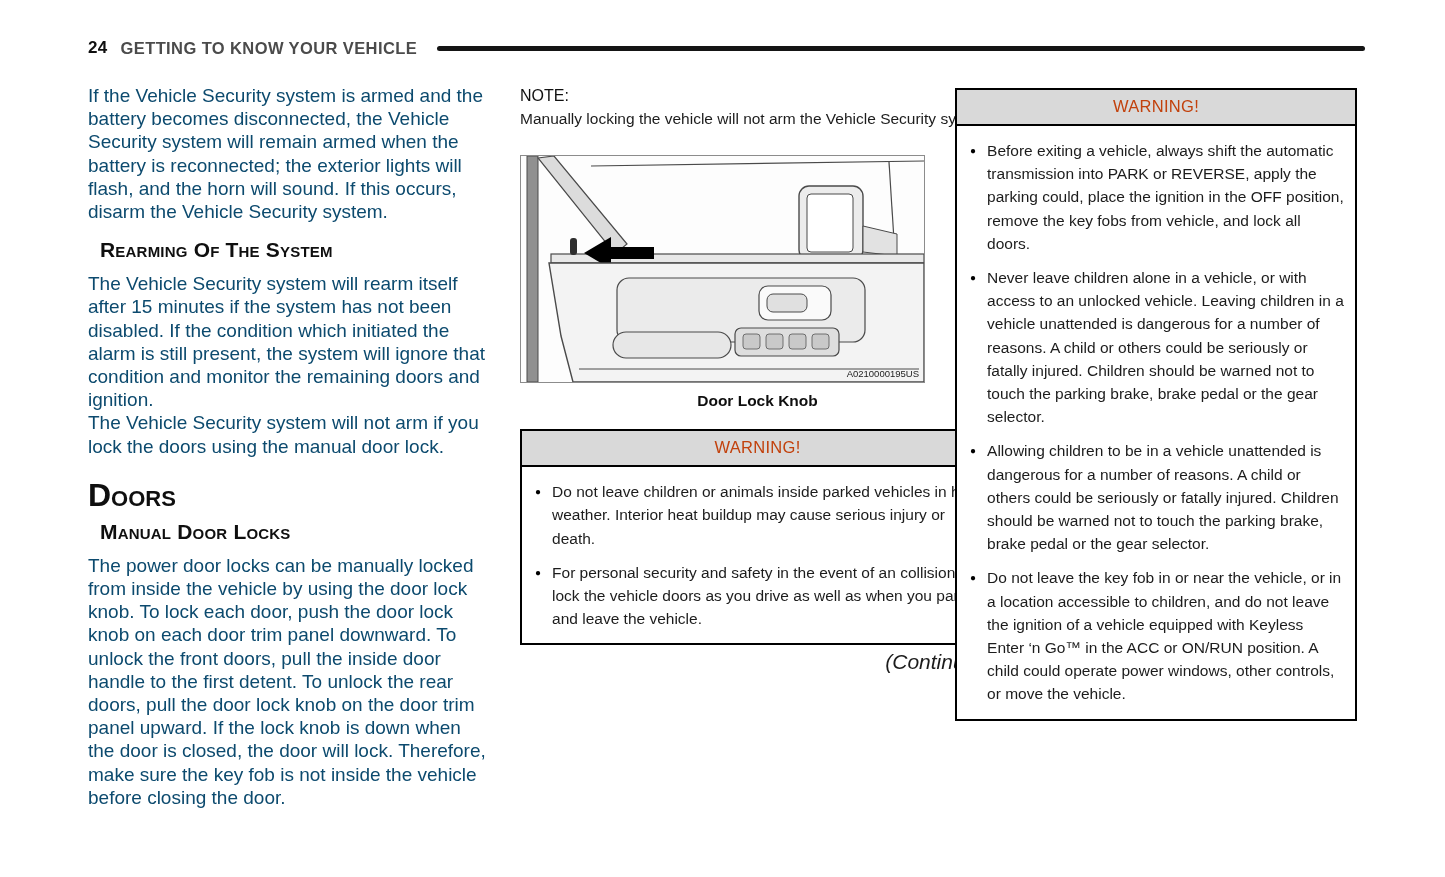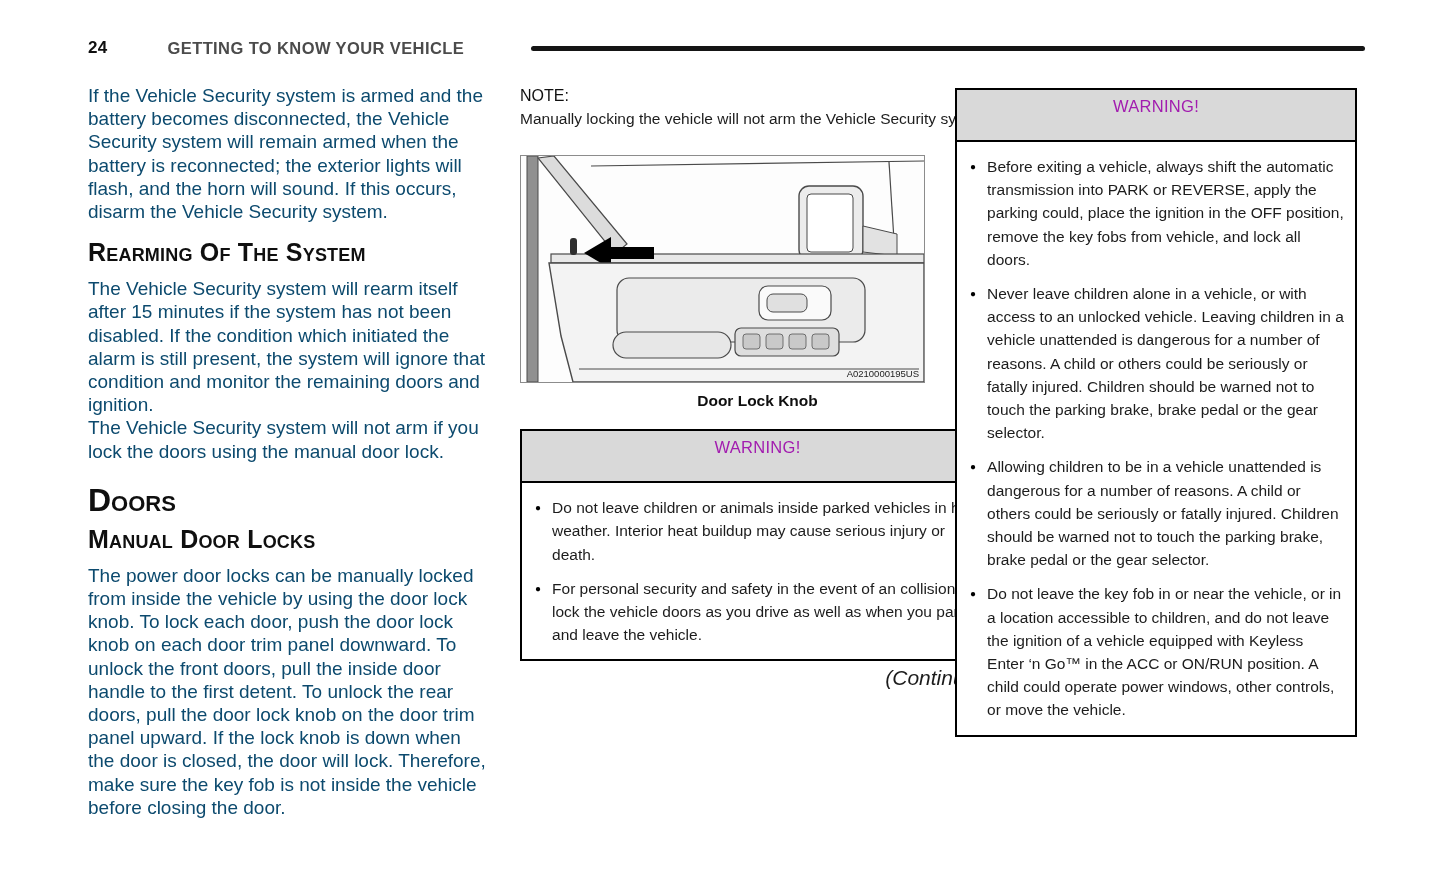--- a/index.html
+++ b/index.html
@@ -4,36 +4,36 @@
 <style>
   * { margin:0; padding:0; box-sizing:border-box; }
   html,body { background:#ffffff; }
   body {
     width:1445px; height:877px; position:relative; overflow:hidden;
     font-family:"Liberation Sans", sans-serif; color:#1c1c1c;
   }
   .page { position:absolute; inset:0; background:#fff; }
 
   
-  .page-header { position:absolute; left:88px; top:38px; right:80px; display:flex; align-items:center;gap:47px; }
+  .page-header { position:absolute; left:88px; top:38px; right:80px; display:flex; align-items:center; }
   .page-number { font-weight:bold; font-size:17px; color:#0f0f0f; letter-spacing:0.3px; }
   .header-title { font-weight:bold; font-size:16.5px; color:#4b4b4b; letter-spacing:0.4px; margin-left:13px; white-space:nowrap;text-align:center; }
   .header-rule { flex:1; height:5px; background:#151515; border-radius:3px; margin-left:20px; }
 
   
   .col { position:absolute; }
   .col-left  { left:88px;  top:84px; width:402px; }
   .col-mid   { left:520px; top:84px; width:475px; }
   .col-right { left:955px; top:88px; width:402px; }
 
   p.body { font-size:19px; line-height:23.2px; color:#0c4a6e; }
 
   h2.section {
-    font-variant:small-caps; font-weight:bold; font-size:25px;
-    color:#0f0f0f; letter-spacing:0.2px; margin:15px 0 10px;
+    font-variant:small-caps; font-weight:bold; font-size:21px;
+    color:#0f0f0f; letter-spacing:0.2px; margin:15px 12px 10px;
   }
   h1.major {
     font-variant:small-caps; font-weight:bold; font-size:32px;
     color:#0f0f0f; margin:19px 0 4px;
   }
 
   .note-label { font-size:16px; line-height:23px; color:#111; }
   .note-text  { font-size:15.5px; line-height:23.2px; }
 
   
@@ -45,22 +45,22 @@
   .figure-caption {
     text-align:center; font-weight:bold; font-size:15.5px;
     margin-top:9px; color:#0f0f0f;
   }
 
   
   .warning-box { border:2px solid #000; background:#fff; }
   .warning-box.mid { margin-top:19px; }
   .warning-header {
     background:#d9d9d9; border-bottom:2px solid #000;
-    text-align:center; font-size:16.5px; color:#a21caf;
-    padding:7px 0 24px; letter-spacing:0.3px;
+    text-align:center; font-size:16.5px; color:#c2410c;
+    padding:7px 0 8px; letter-spacing:0.3px;
   }
   .warning-body { padding:13px 11px 13px 13px; display:flex; flex-direction:column; gap:11px; }
   .bullet-item { display:flex; gap:11px; }
   .bullet-marker { flex:0 0 auto; font-size:10px; line-height:23.2px; color:#000; }
   .bullet-text { font-size:15.5px; line-height:23.2px; color:#1c1c1c; }
 
   .continued { text-align:right; font-style:italic; font-size:21px; margin-top:5px; color:#1c1c1c; }
 </style>
 </head>
 <body>

